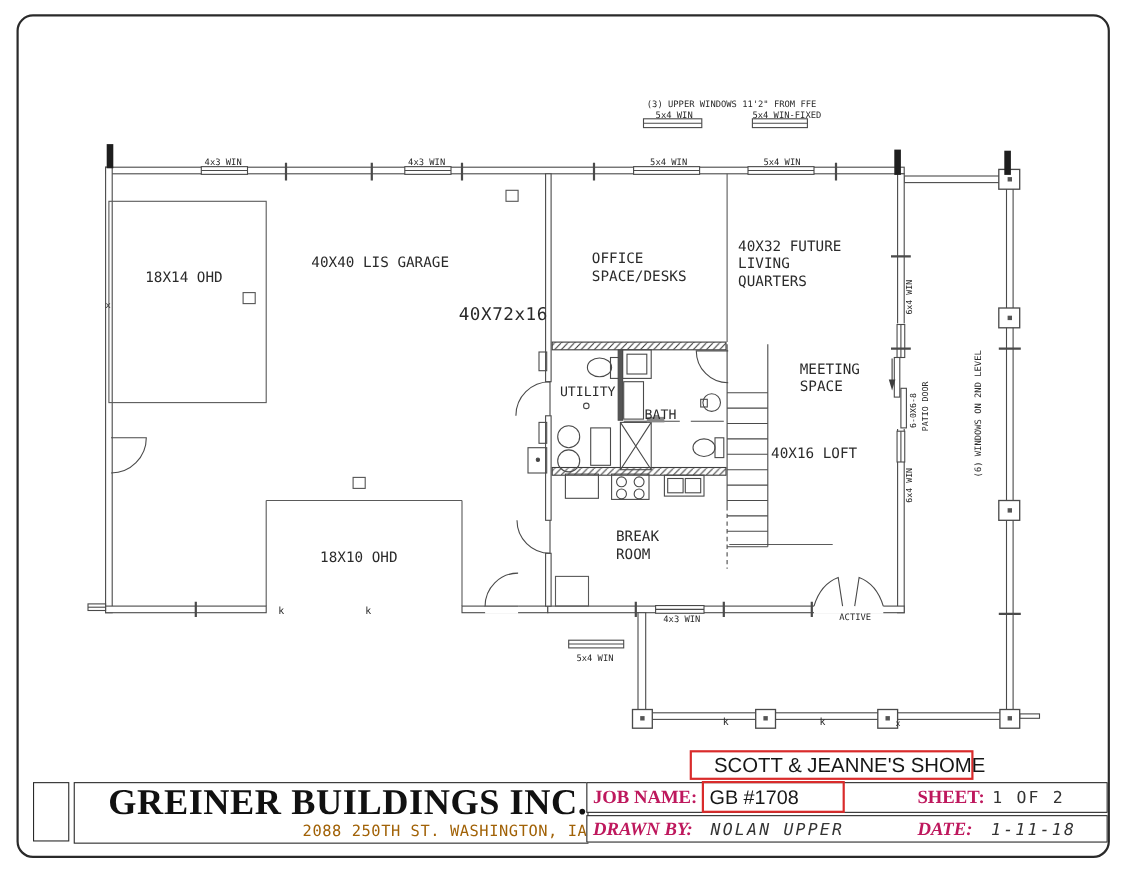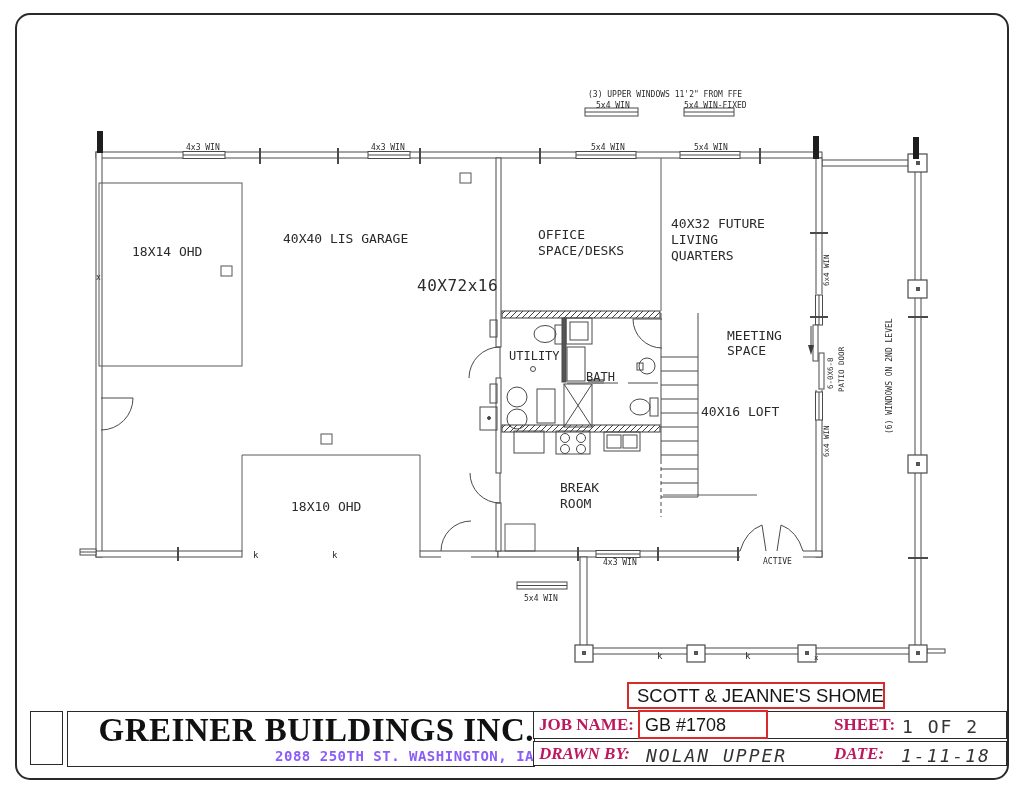--- a/index.html
+++ b/index.html
@@ -10,29 +10,29 @@
   svg text{font-family:"DejaVu Sans Mono",monospace;fill:#2b2b2b;}
   .s7{font-size:7.5px;} .s8{font-size:8px;} .s9{font-size:9px;}
   .s12{font-size:12px;} .s13{font-size:13px;} .s16{font-size:16px;letter-spacing:.5px;}
 
   
   .tb{position:absolute;box-sizing:border-box;border:1.5px solid #2a2a2a;background:#fff;}
   .cell-narrow{left:30px;top:711px;width:33px;height:54px;}
   .company{left:67px;top:711px;width:468px;height:56px;text-align:right;}
   .company-name{font-family:"Liberation Serif",serif;font-weight:700;font-size:33px;
                 line-height:1.05;letter-spacing:.5px;color:#111;margin-top:1px;}
-  .company-addr{font-family:"DejaVu Sans Mono",monospace;font-size:14px;letter-spacing:.5px;color:#8b5cf6;font-weight:bold;}
+  .company-addr{font-family:"DejaVu Sans Mono",monospace;font-size:14px;letter-spacing:.5px;color:#a16207;}
   .redbox{position:absolute;box-sizing:border-box;border:2px solid #d92b2b;background:transparent;}
   .project{left:627px;top:682px;width:258px;height:27px;font-size:18.5px;color:#161616;
-           line-height:24px;padding-left:8px;white-space:nowrap;}
+           line-height:24px;padding-left:20px;white-space:nowrap;}
   .row{left:533px;width:474px;}
   .row1{top:711px;height:28px;}
   .row2{top:741px;height:25px;font-style:italic;}
   .lbl{position:absolute;font-family:"Liberation Serif",serif;font-weight:700;font-size:17px;color:#be185d;white-space:nowrap;}
-  .val{position:absolute;font-family:"DejaVu Sans Mono",monospace;font-size:18px;letter-spacing:2px;color:#333;white-space:nowrap;text-align:center;}
+  .val{position:absolute;font-family:"DejaVu Sans Mono",monospace;font-size:15px;letter-spacing:2px;color:#333;white-space:nowrap;text-align:center;}
   .job-red{left:104px;top:-2px;width:130px;height:29px;font-size:18px;color:#161616;line-height:26px;padding-left:5px;}
 </style>
 </head>
 <body>
 
 <div class="page">
 
 <svg class="plan" width="1024" height="793" viewBox="0 0 1024 793">
   <defs>
     <pattern id="hatch" width="6" height="6" patternUnits="userSpaceOnUse">

